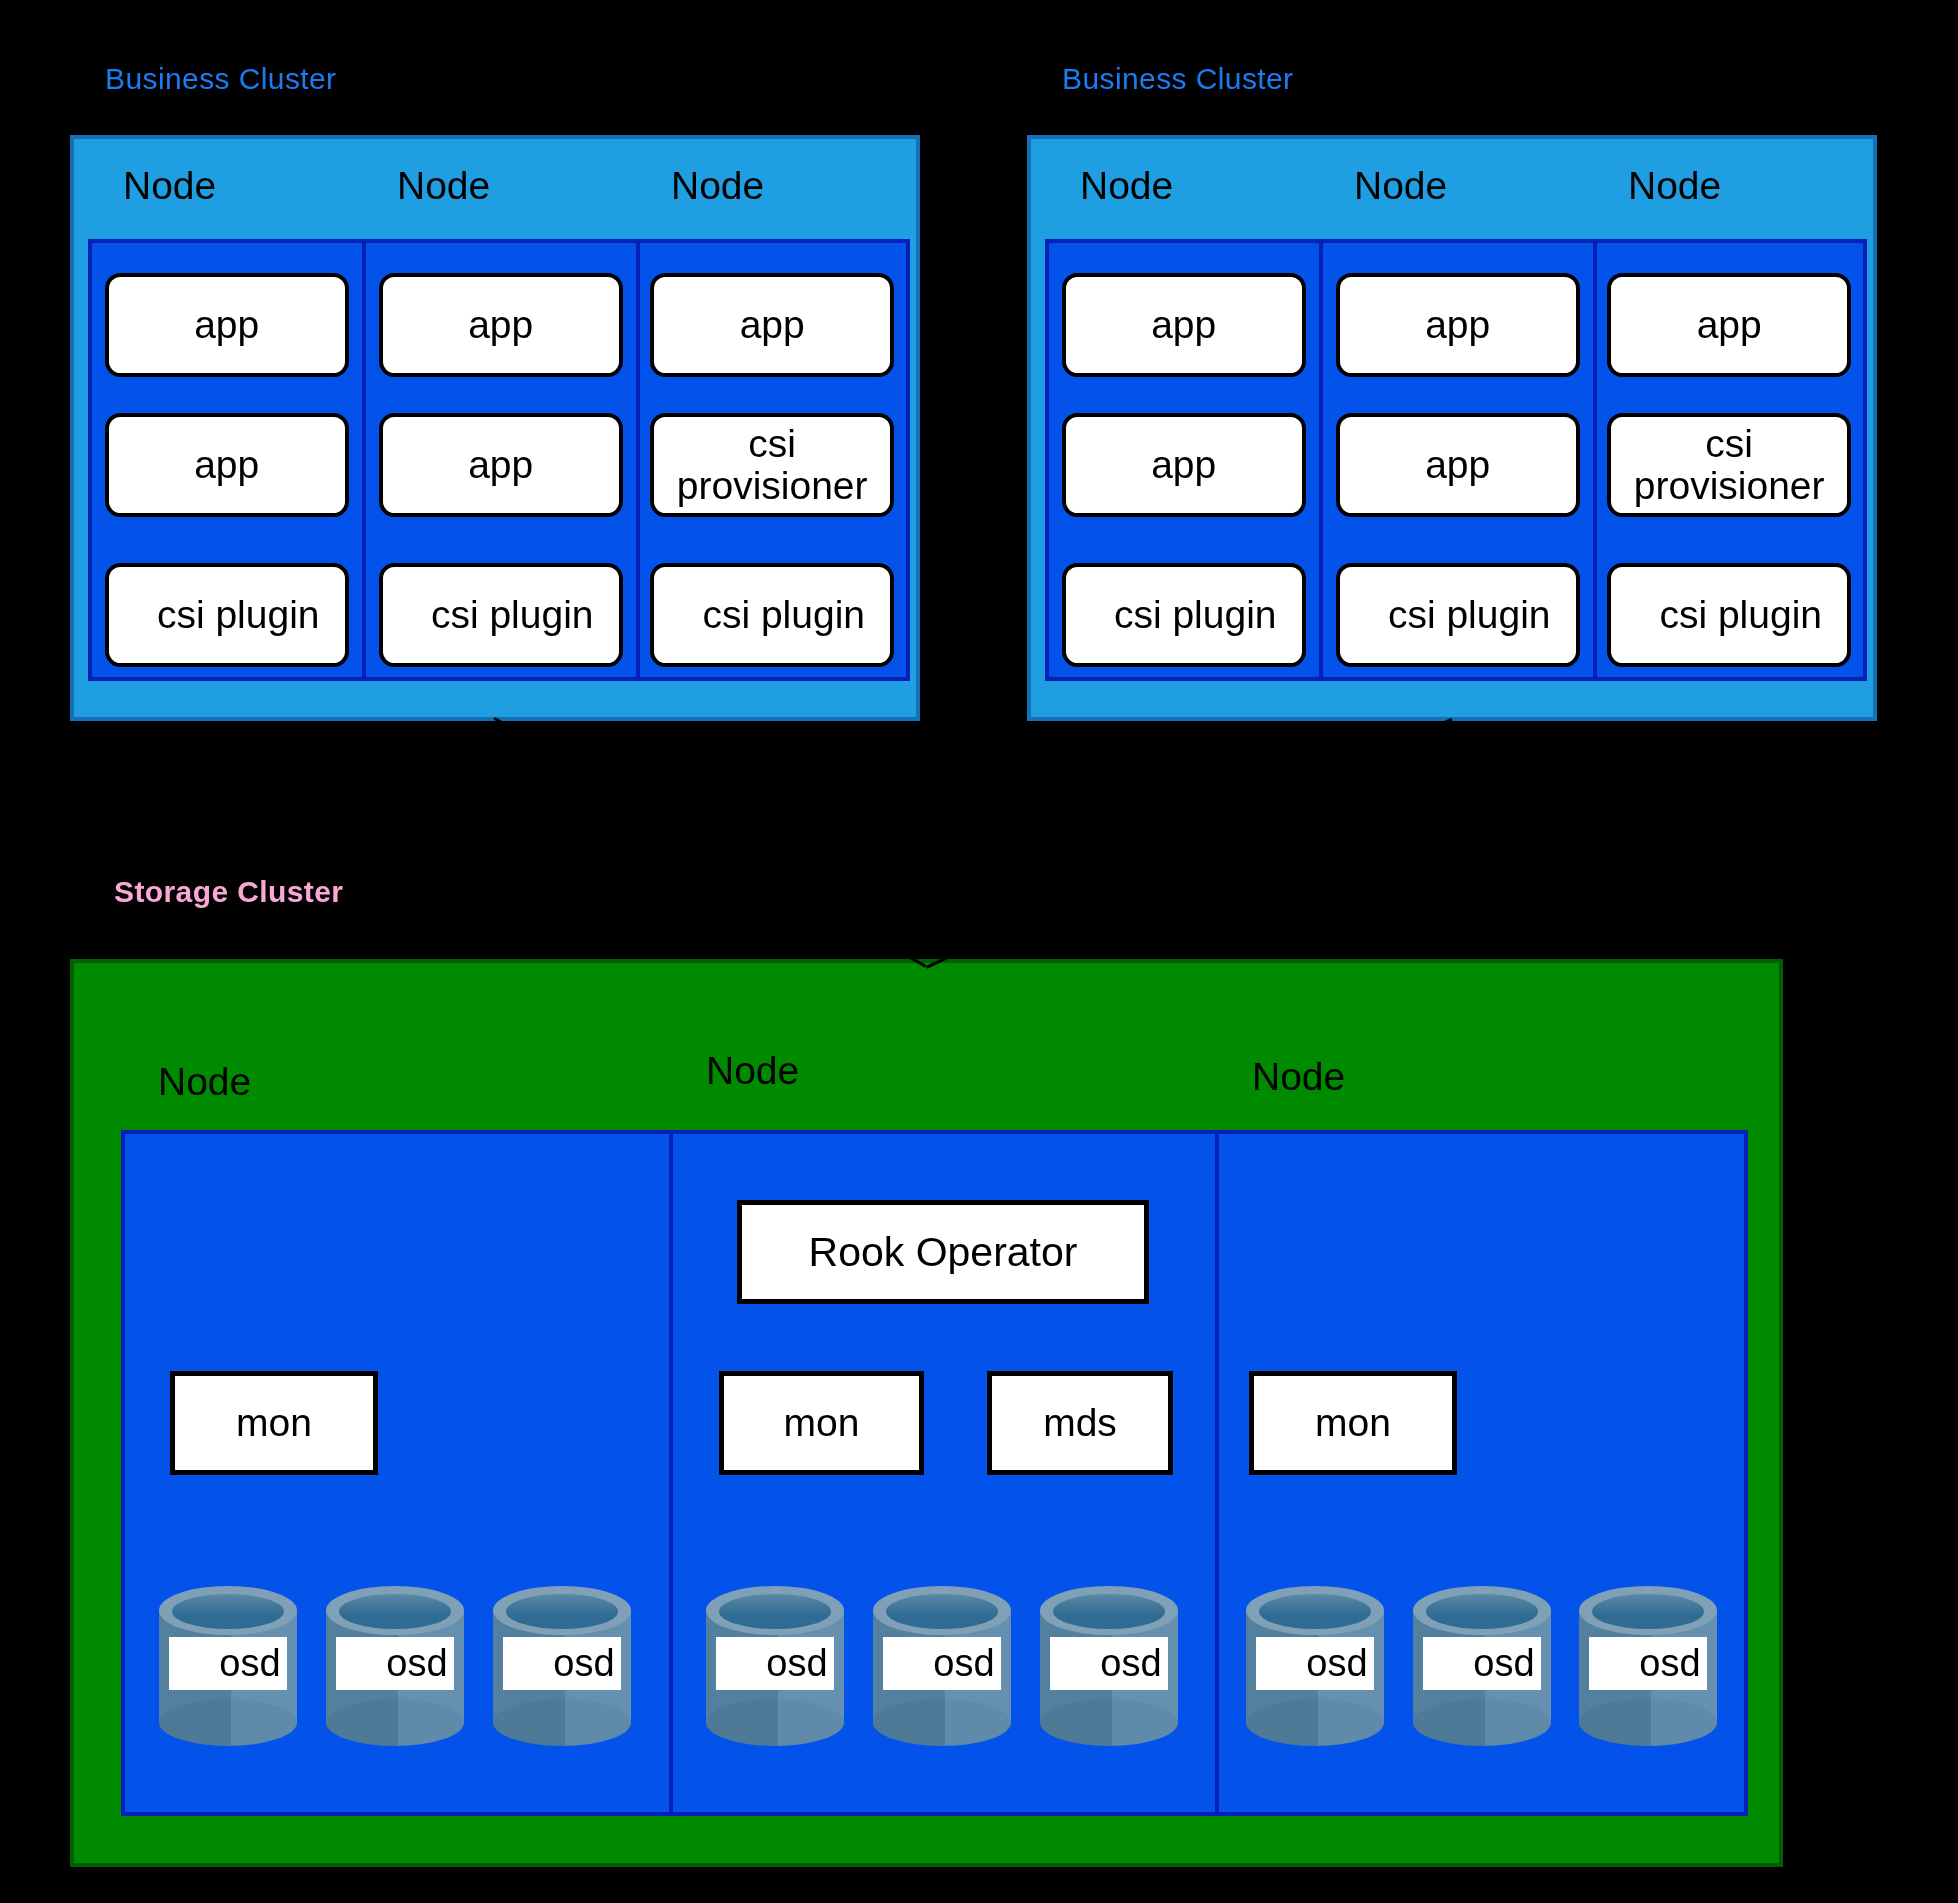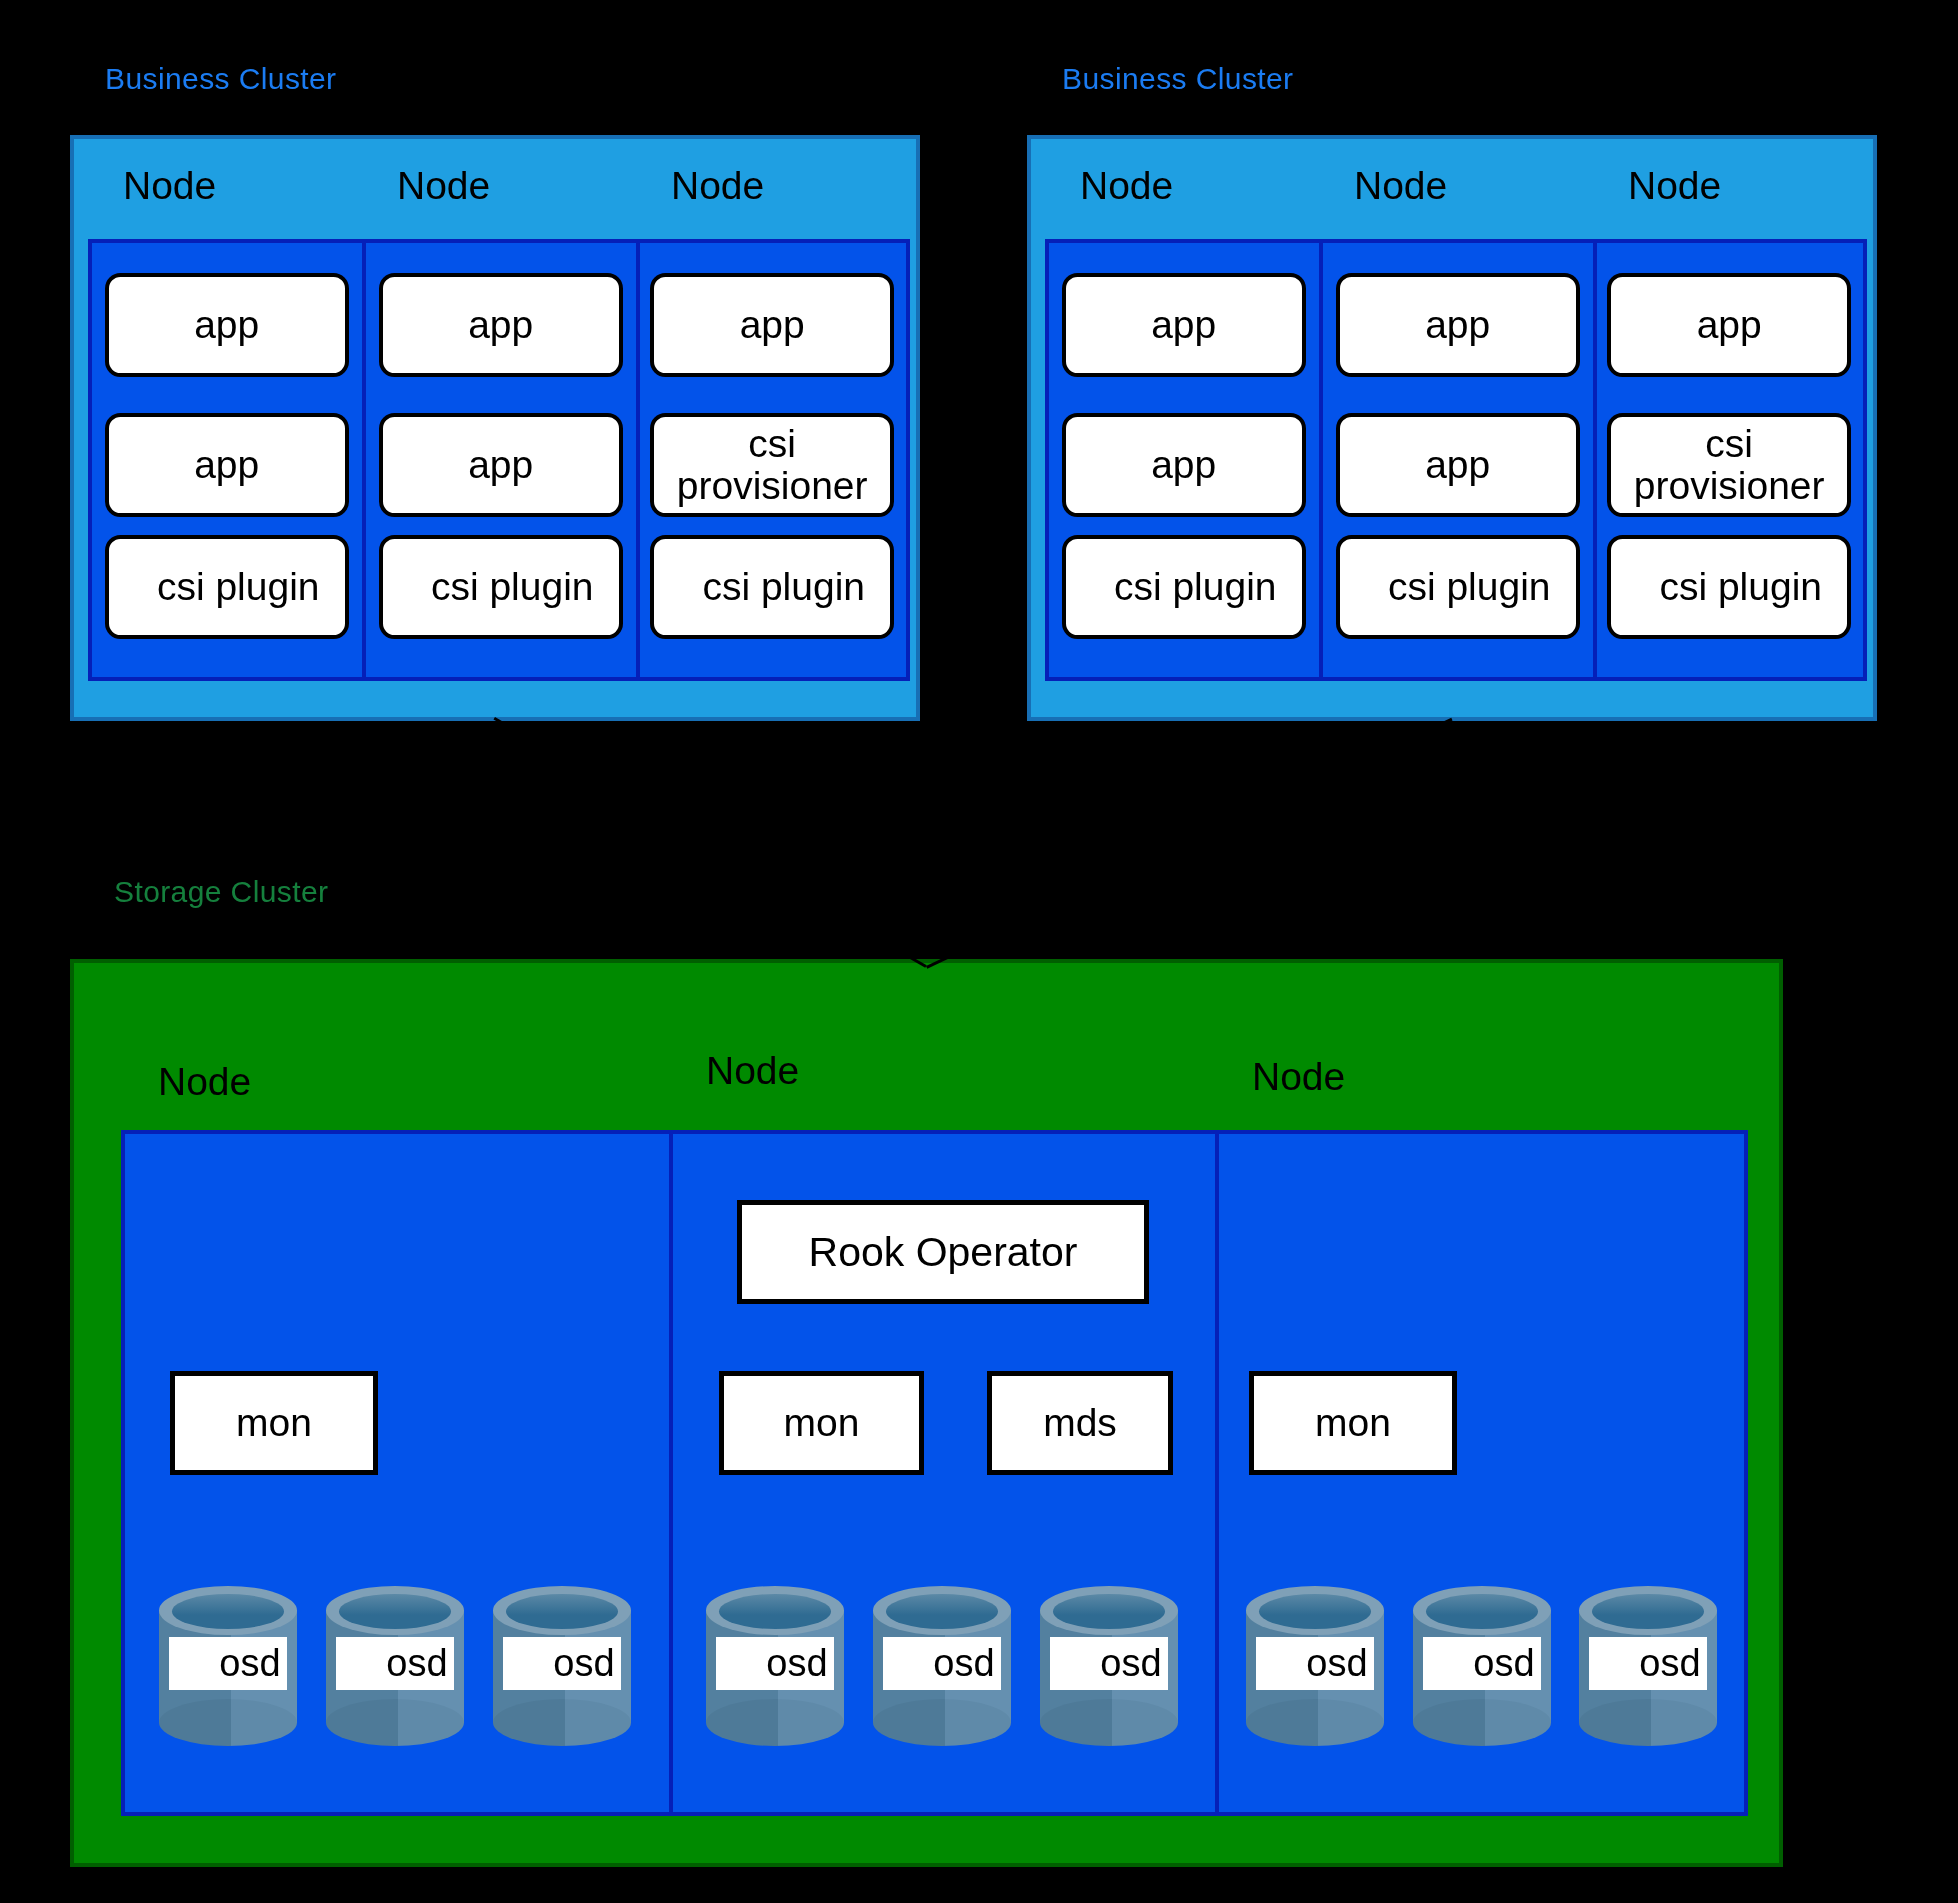--- a/index.html
+++ b/index.html
@@ -11,21 +11,21 @@
   }
 
   
   .cluster-title {
     position:absolute; font-size:30px; letter-spacing:0.4px;
     white-space:nowrap;
   }
   .biz-title { color:#1B7CF2; }
   #biz-title-0 { left:105px; top:62px; }
   #biz-title-1 { left:1062px; top:62px; }
-  .storage-title { color:#15803d; }
+  .storage-title { color:#f9a8d4;font-weight:bold; }
   #storage-title { left:114px; top:875px; }
 
   
   .bc {
     position:absolute; top:135px; width:850px; height:586px;
     background:#1F9FE2; border:4.3px solid #176FB5; box-sizing:border-box;
   }
   #bc-0 { left:70px; }
   #bc-1 { left:1027px; }
 
@@ -53,21 +53,21 @@
 
   .pod {
     position:absolute; left:50%; transform:translateX(-50%);
     width:244px; height:104px; box-sizing:border-box;
     background:#FFFFFF; border:4.3px solid #000; border-radius:15.4px;
     display:flex; align-items:center; justify-content:center;
     font-size:39px; line-height:1.08; text-align:center; padding:0 12px;
   }
   .pod.r0 { top:30px; }
   .pod.r1 { top:170px; }
-  .pod.r2 { top:292px;padding-left:35px; }
+  .pod.r2 { top:320px;padding-left:35px; }
 
   
   .sc {
     position:absolute; left:70px; top:959px; width:1713px; height:908px;
     background:#008A00; border:4.3px solid #005F00; box-sizing:border-box;
   }
   .sc .node-label {
     position:absolute; font-size:39px; color:#000; white-space:nowrap;
   }
   .sc .node-label.n0 { left:84px;  top:97px; }

